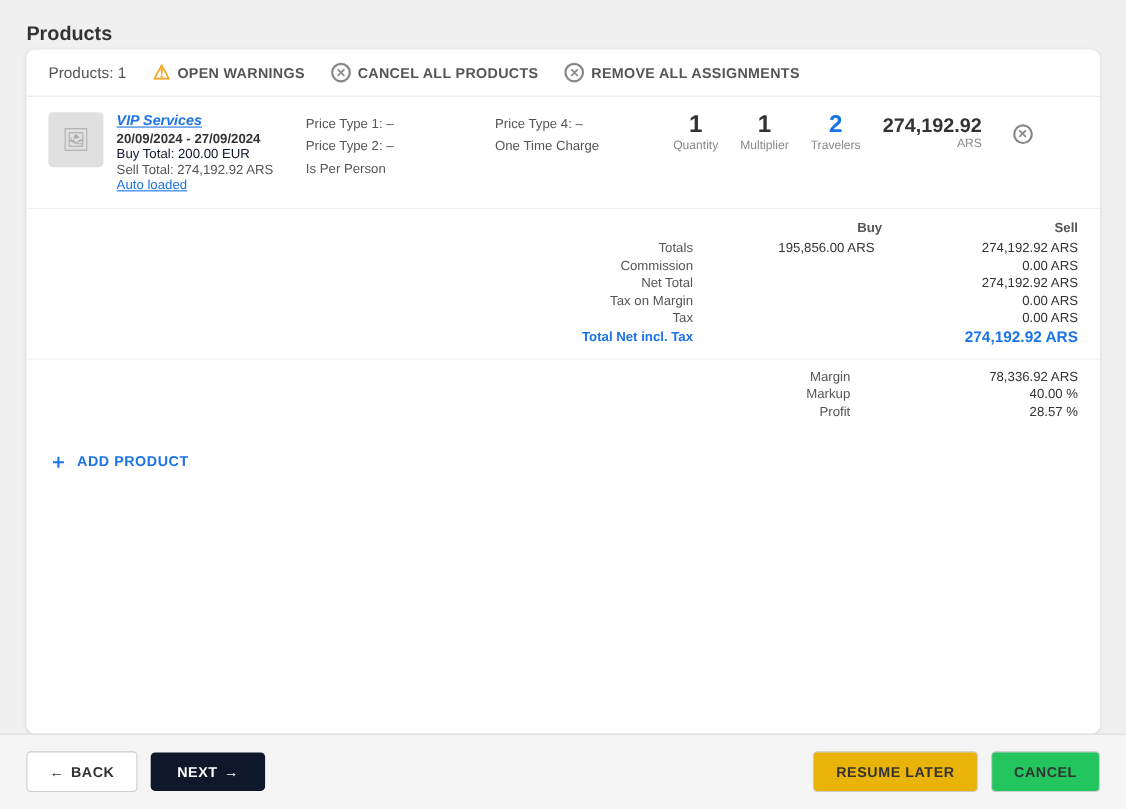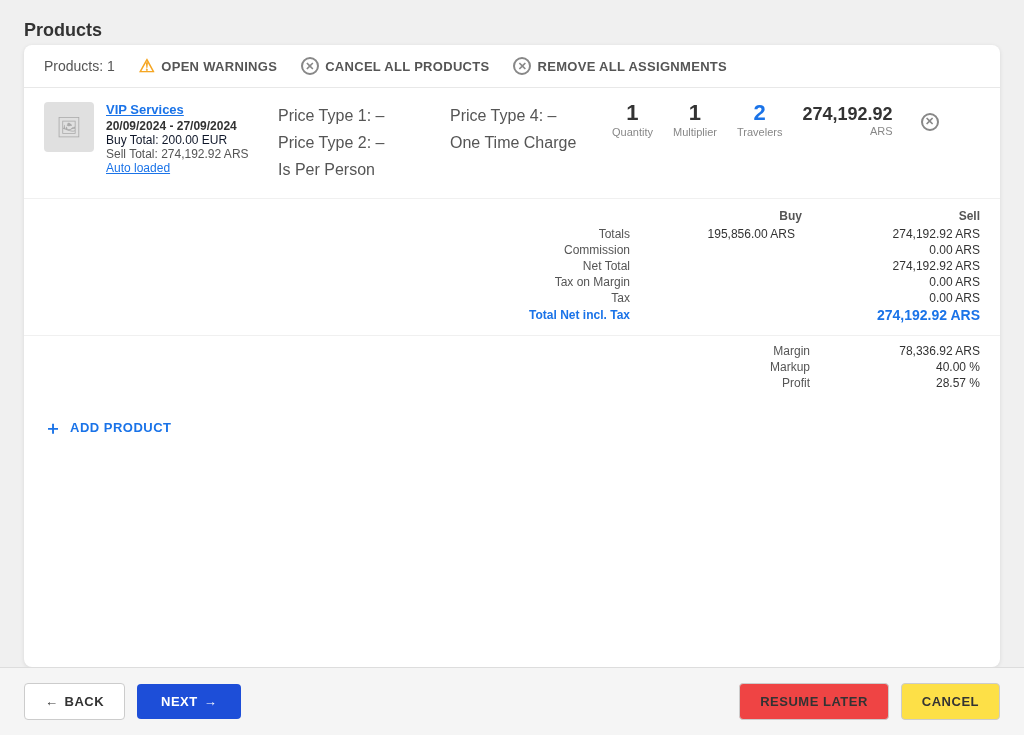--- a/index.html
+++ b/index.html
@@ -127,20 +127,21 @@
     .product-thumb-icon { color: #aaa; font-size: 20px; }
     .product-info {
       flex: 0 0 160px;
     }
     .product-name {
       font-size: 13px;
       color: #1a73e8;
       font-weight: 600;
       cursor: pointer;
       text-decoration: underline;
+      font-style: italic;
     }
     .product-date {
       font-size: 12px;
       font-weight: 600;
       color: #333;
       margin-top: 2px;
     }
     .product-buy {
       font-size: 12px;
       color: #0f172a;
@@ -150,21 +151,21 @@
       color: #555;
     }
     .product-autoloaded {
       font-size: 12px;
       color: #1a73e8;
       text-decoration: underline;
       cursor: pointer;
     }
     .price-types {
       flex: 0 0 160px;
-      font-size: 16px;
+      font-size: 12px;
       color: #555;
       line-height: 1.7;
     }
     .price-types-2 {
       flex: 0 0 150px;
     }
     .qty-block {
       display: flex;
       align-items: center;
       gap: 20px;
@@ -309,45 +310,45 @@
       font-weight: 600;
       color: #333;
       cursor: pointer;
       text-transform: uppercase;
       letter-spacing: 0.5px;
     }
     .btn-next {
       display: flex;
       align-items: flex-start;
       gap: 6px;
-      background: #1d4ed8;
+      background: #0f172a;
       border: none;
       border-radius: 4px;
       padding: 10px 24px;
       font-size: 13px;
       font-weight: 600;
       color: #fff;
       cursor: pointer;
       text-transform: uppercase;
       letter-spacing: 0.5px;
     }
     .btn-resume {
-      background: #ef4444;
+      background: #eab308;
       border: 1px solid #ccc;
       border-radius: 4px;
       padding: 10px 20px;
       font-size: 13px;
       font-weight: 600;
       color: #333;
       cursor: pointer;
       text-transform: uppercase;
       letter-spacing: 0.5px;
     }
     .btn-cancel {
-      background: #fde047;
+      background: #22c55e;
       border: 1px solid #ccc;
       border-radius: 4px;
       padding: 10px 20px;
       font-size: 13px;
       font-weight: 600;
       color: #333;
       cursor: pointer;
       text-transform: uppercase;
       letter-spacing: 0.5px;
     }
@@ -363,20 +364,21 @@
       color: #888;
       font-weight: 700;
     }
     .margin-rows {
       padding: 8px 20px;
     }
     .margin-row {
       display: flex;
       justify-content: flex-end;
       margin-bottom: 2px;
+      gap: 37px;
     }
     .margin-label {
       font-size: 12px;
       color: #555;
       width: 200px;
       text-align: right;
       padding-right: 20px;
     }
     .margin-val {
       font-size: 12px;

